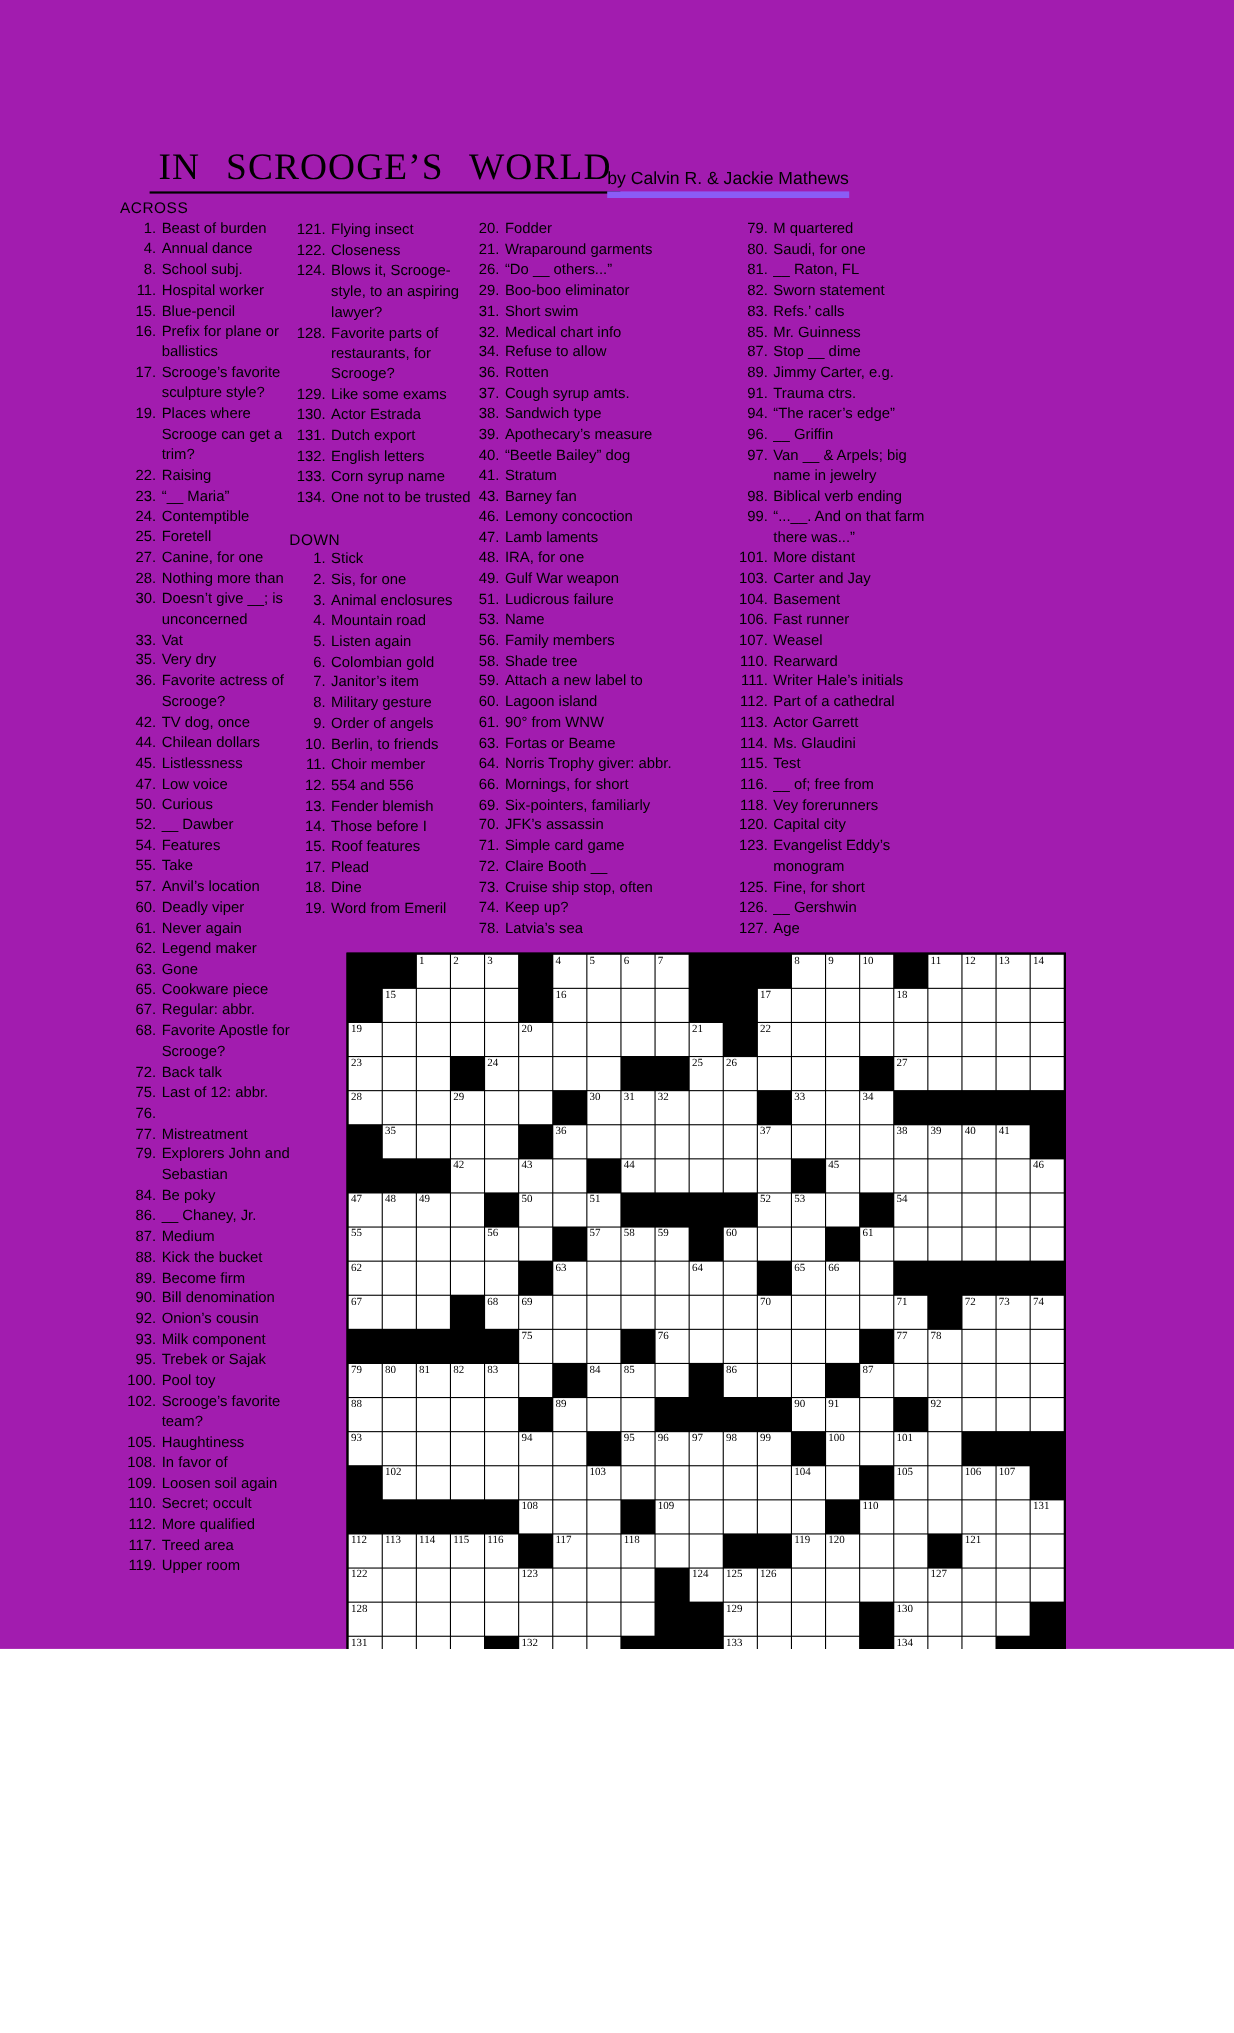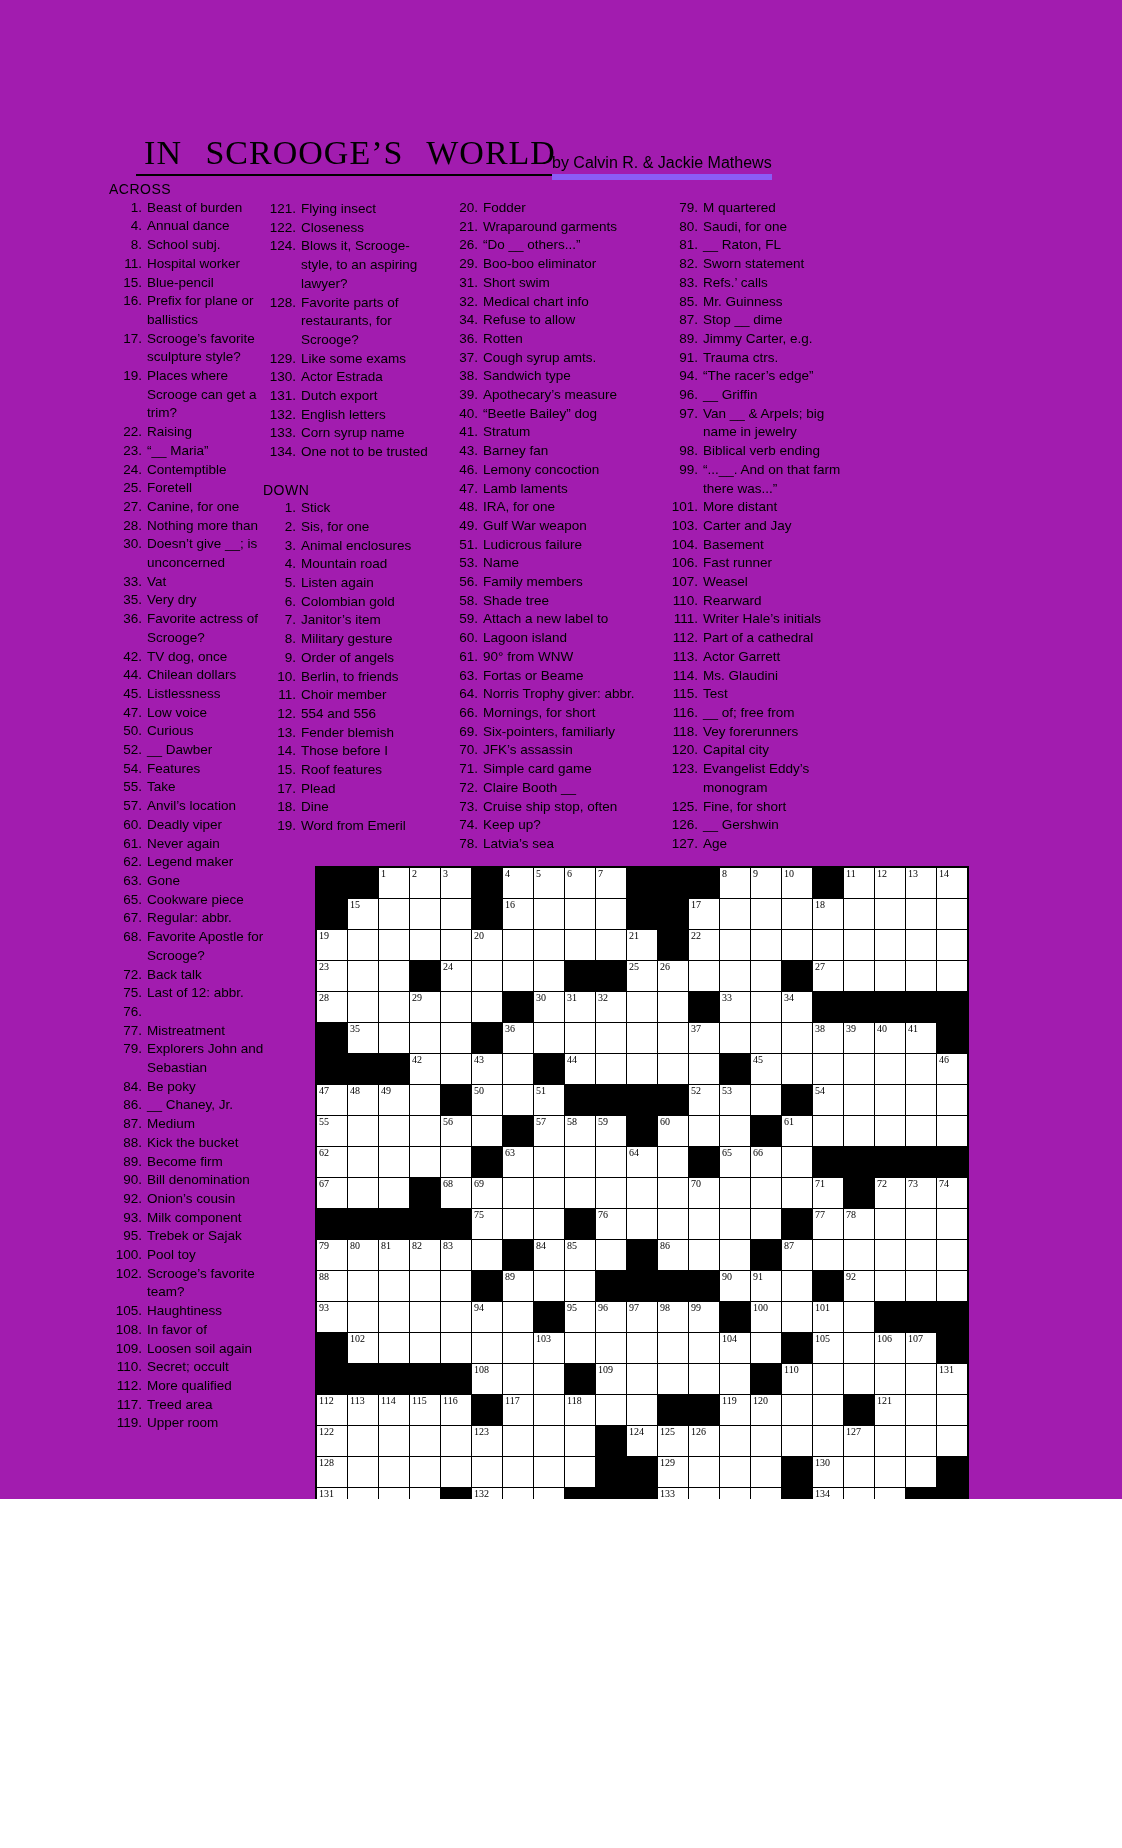--- a/index.html
+++ b/index.html
@@ -7,21 +7,21 @@
         font-family:"Liberation Sans",sans-serif;font-size:13.5px;line-height:18.7px;overflow:hidden;}
   .title-wrap{position:absolute;left:120px;top:134px;width:460px;text-align:center;}
   .title-wrap h1{display:inline-block;margin:0;font-family:"Liberation Serif",serif;font-weight:400;
         font-size:34px;line-height:38px;letter-spacing:1px;word-spacing:14px;
         border-bottom:2px solid #000;padding:0 8px 2px 8px;white-space:nowrap;}
   .byline{position:absolute;left:552px;top:153px;font-size:16px;line-height:20px;
         border-bottom:6px solid #8b5cf6;padding-bottom:1px;white-space:nowrap;}
   .col{position:absolute;}
   .col1{left:104px;top:180px;width:163px;}
   .col2{left:258px;top:200px;width:178px;}
-  .col3{left:448px;top:199px;width:203px;}
+  .col3{left:424px;top:199px;width:203px;}
   .col4{left:660px;top:199px;width:188px;}
   .hdr{height:18.7px;letter-spacing:.5px;padding-left:5px;font-size:14px;}
   .gap{height:18.7px;}
   .clue{display:flex;}
   .cn{flex:none;text-align:right;padding-right:5px;}
   .col1 .cn,.col2 .cn,.col4 .cn{width:38px;}
   .col3 .cn{width:30px;}
   .ct{flex:1;}
   .grid{position:absolute;left:315px;top:866px;display:grid;
         grid-template-columns:repeat(21,30px);grid-auto-rows:30px;gap:1px;

